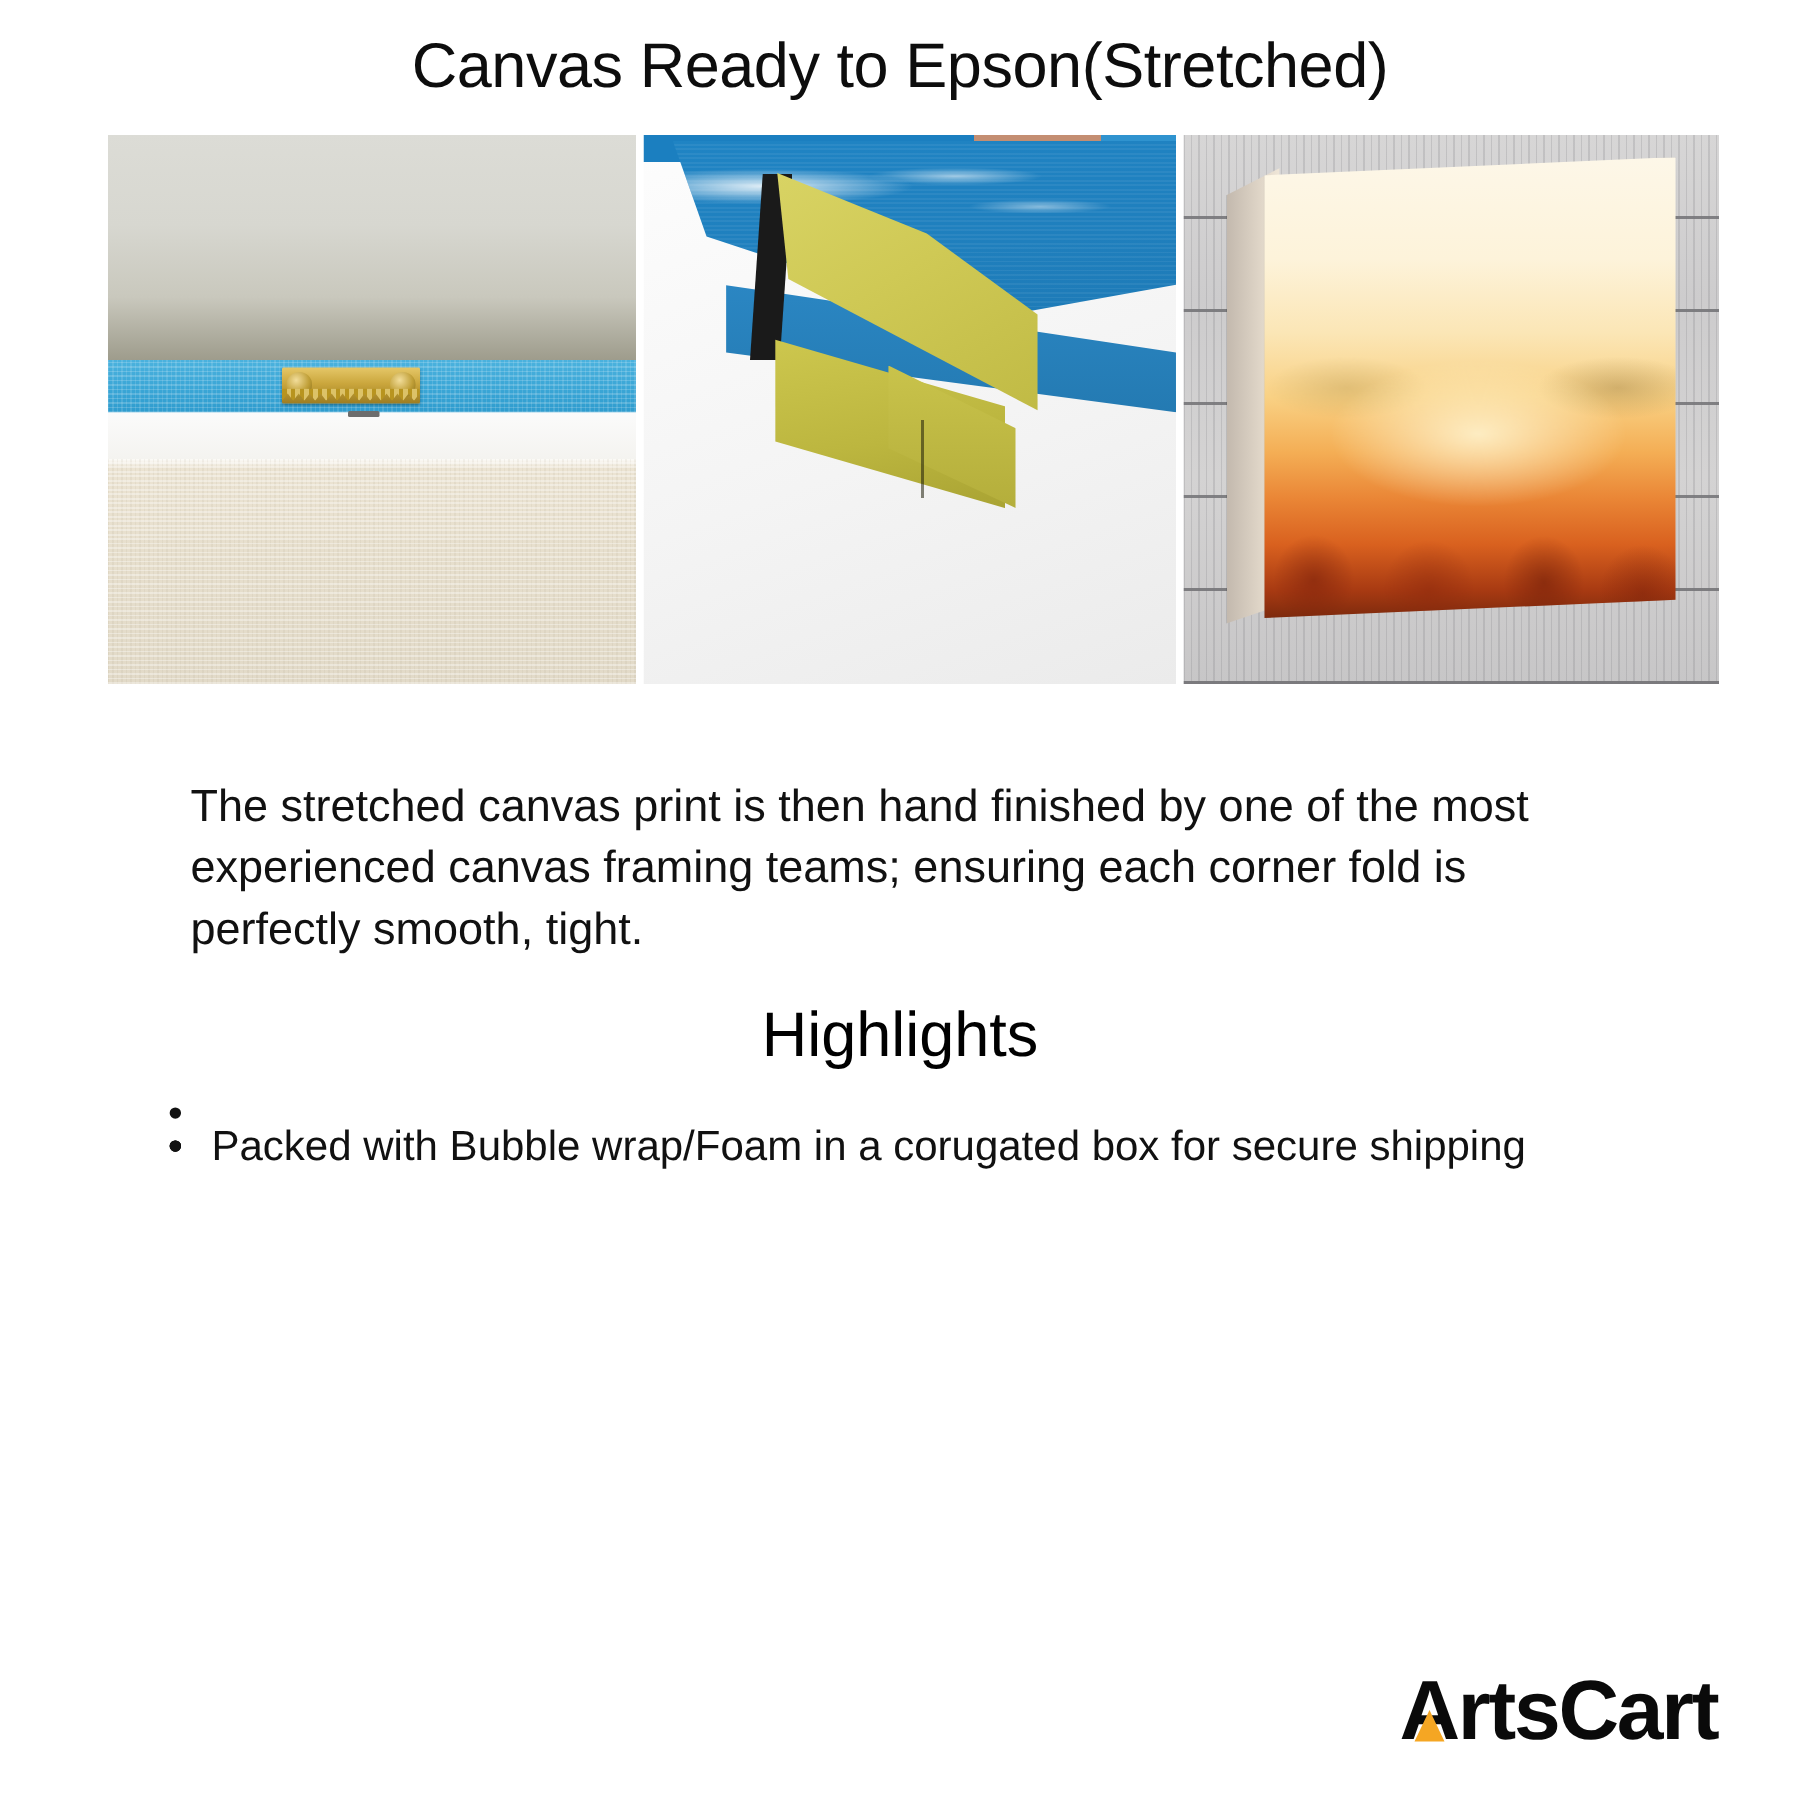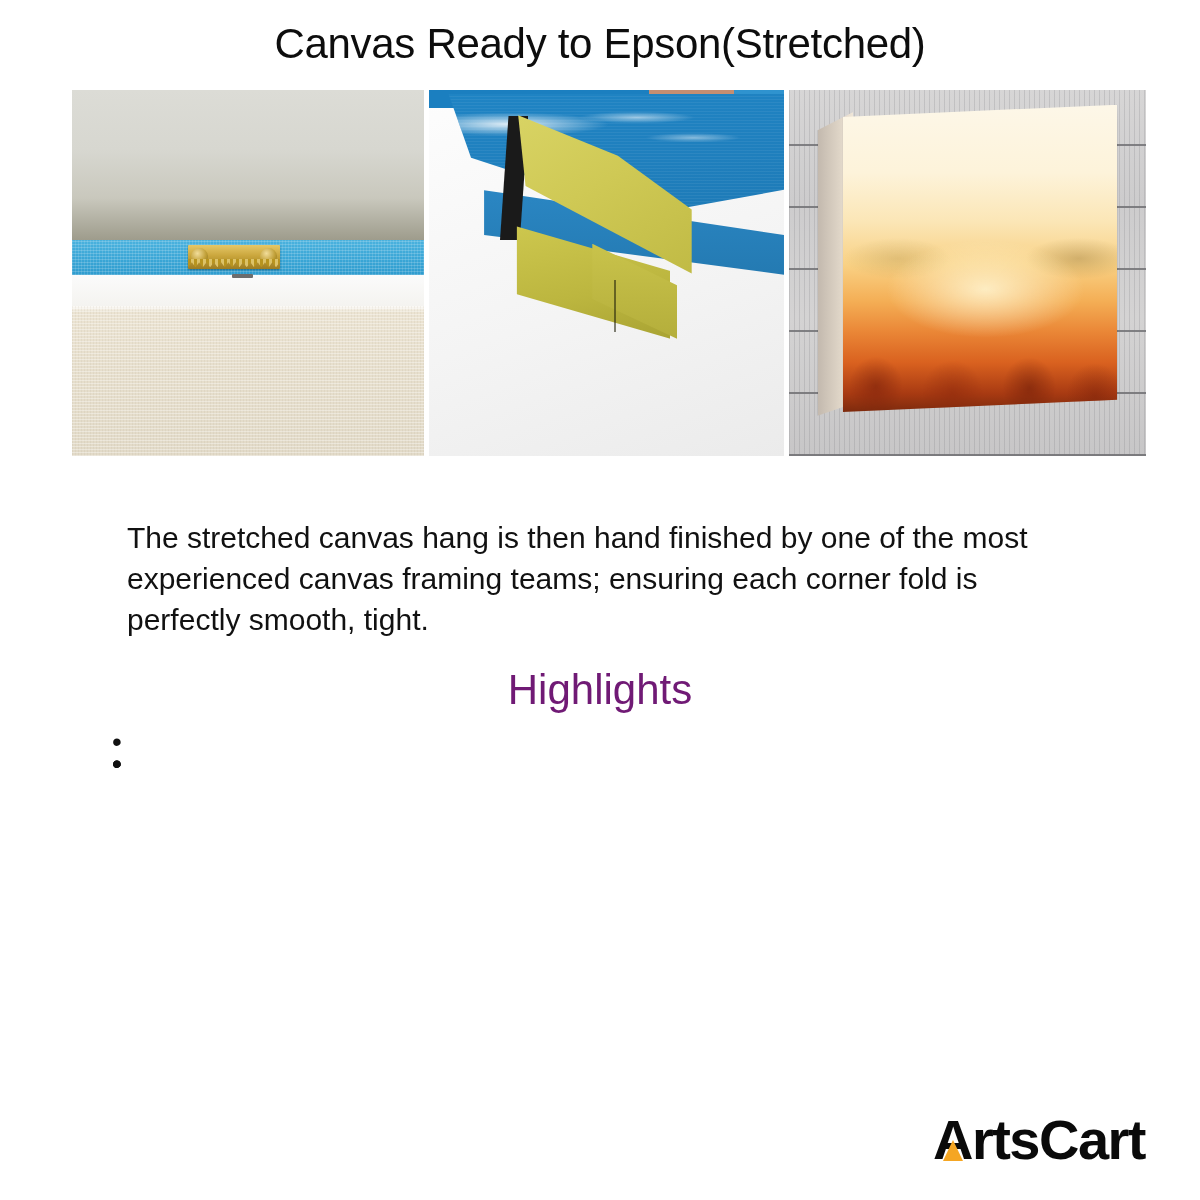--- a/index.html
+++ b/index.html
@@ -208,21 +208,21 @@
   }
 
   
   .highlights-heading {
     position: absolute;
     left: 0; right: 0;
     top: 630px;
     text-align: center;
     font-size: 42px;
     font-weight: 400;
-    color: #701a75;
+    color: #000000;
     line-height: 50px;
   }
 
   
   .bullets {
     position: absolute;
     left: 108px;
     top: 722px;
     width: 1000px;
     margin: 0;
@@ -302,36 +302,37 @@
   </div>
 
   <div class="photo photo-3">
     <div class="p3-wall"></div>
     <div class="p3-edge"></div>
     <div class="p3-front"></div>
   </div>
 
 </div>
 
-<p class="intro">The stretched canvas hang is then hand finished by one of the most experienced canvas framing teams; ensuring each corner fold is perfectly smooth, tight.</p>
+<p class="intro">The stretched canvas print is then hand finished by one of the most experienced canvas framing teams; ensuring each corner fold is perfectly smooth, tight.</p>
 
 <h2 class="highlights-heading">Highlights</h2>
 
 <ul class="bullets">
   <li class="bullet">
     <span class="dot">•</span>
   </li>
   <li class="bullet">
     <span class="dot">•</span>
   </li>
   <li class="bullet">
     <span class="dot">•</span>
   </li>
   <li class="bullet">
     <span class="dot">•</span>
+    <span>Packed with Bubble wrap/Foam in a corugated box for secure shipping</span>
   </li>
 </ul>
 
 <div class="logo">
   <span class="logo-a-wrap">
     <span>A</span>
     <span class="logo-tri"></span>
   </span>
   <span>rts</span>
   <span>Cart</span>

